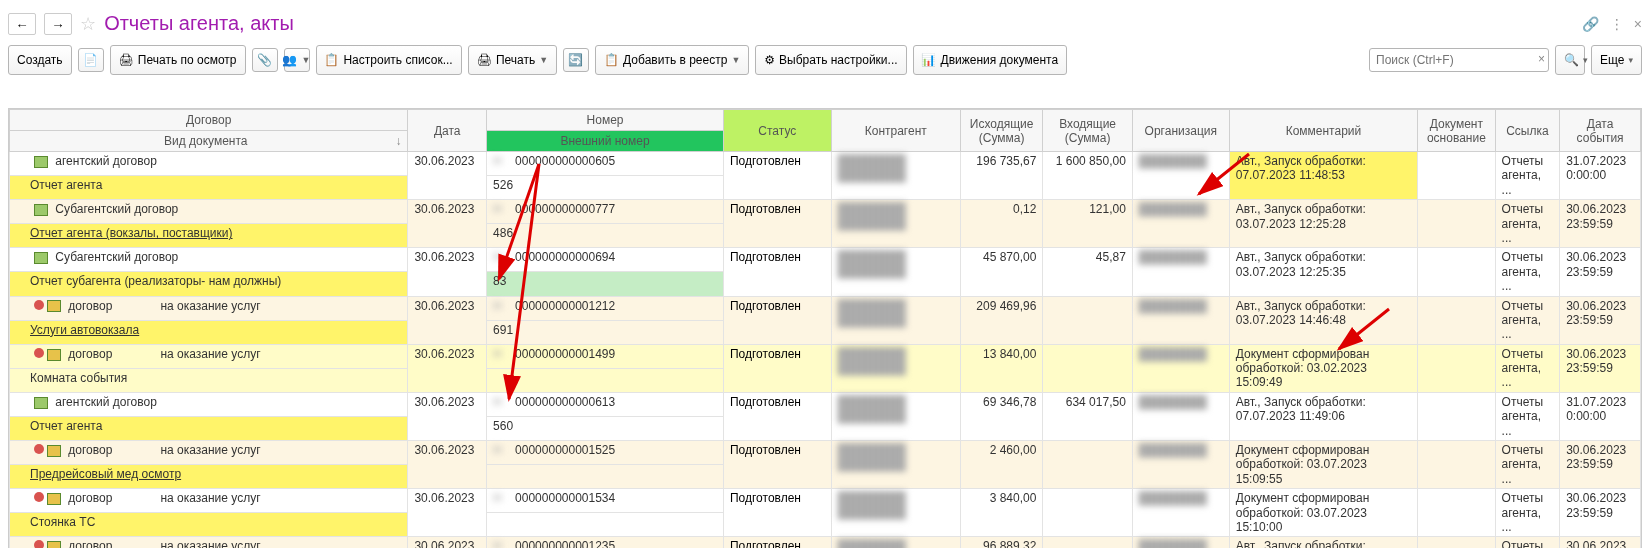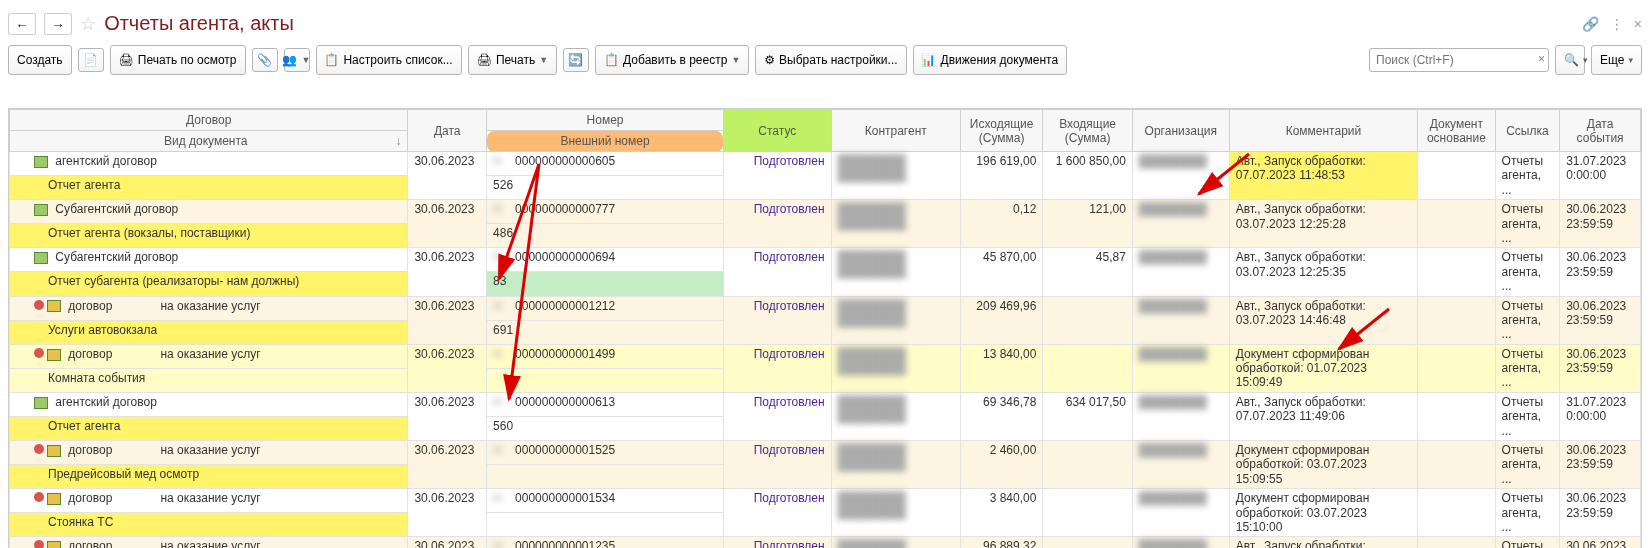--- a/index.html
+++ b/index.html
@@ -1,43 +1,43 @@
 <!DOCTYPE html>
 <html><head>
 <meta charset="utf-8">
 <style>
 * { box-sizing: border-box; margin: 0; padding: 0; }
 body { font-family: Arial, sans-serif; font-size: 12px; background: #fff; color: #333; padding: 8px; width: 1650px; }
 .titlebar { display: flex; align-items: center; gap: 8px; padding: 4px 0 8px 0; }
 .nav-btn { width: 28px; height: 22px; border: 1px solid #ccc; background: #fff; border-radius: 2px; cursor: pointer; display: inline-flex; align-items: center; justify-content: center; }
 .star-icon { color: #ccc; font-size: 18px; }
-.page-title { font-size: 20px; color: #7f1d1d; flex: 1; }
+.page-title { font-size: 20px; color: #a21caf; flex: 1; }
 .titlebar-right { display: flex; gap: 10px; align-items: center; color: #999; }
 .link-ico { font-size: 14px; cursor: pointer; }
 .toolbar { display: flex; align-items: center; gap: 6px; padding: 2px 0 10px 0; }
 .btn { border: 1px solid #b5b5b5; background: linear-gradient(#fff,#f3f3f3); border-radius: 3px; padding: 14px 8px; font-size: 12px; cursor: pointer; display: inline-flex; align-items: center; gap: 4px; height: 24px; }
 .btn-icon { width: 26px; justify-content: center; padding: 3px 0; }
 .btn .caret { font-size: 9px; color: #666; }
 .search-wrap { margin-left: auto; display: flex; gap: 6px; align-items: center; }
 .search-box { position: relative; }
 .search-input { width: 180px; height: 24px; border: 1px solid #b5b5b5; border-radius: 3px; padding: 0 20px 0 6px; font-size: 12px; }
 .search-clear { position: absolute; right: 4px; top: 4px; color: #888; cursor: pointer; }
 .search-btn { width: 30px; }
 .table-wrap { border: 1px solid #ccc; overflow: auto; max-height: 460px; margin-top: 23px; }
 table { border-collapse: collapse; width: 100%; font-size: 12px; }
 th { background: #f7f7f7; border: 1px solid #d0d0d0; padding: 3px 6px; font-weight: normal; color: #555; text-align: center; vertical-align: middle; }
 th.status-col { background: #bef264; }
-th.extnum { background: #fdba74; border-radius: 7px; }
+th.extnum { background: #22c55e; }
 td { border: 1px solid #e3e3e3; padding: 2px 6px; vertical-align: top; height: 18px; }
 td.num { text-align: right; white-space: nowrap; }
-td.status { color: #4c1d95; text-align: right; }
+td.status { color: #000000; }
 .row-alt td { background: #fdf5e2; }
 .row-sel td { background: #fffcc8 !important; }
-.row-sub td.sublabel { background: #fff46a; padding-left: 38px; }
-.row-alt td.sublabel { background: #fff46a; }
+.row-sub td.sublabel { background: #fff46a; padding-left: 20px; }
+.row-alt td.sublabel { background: #fff46a; text-decoration: underline; }
 .blur { filter: blur(3px); color: #aaa; }
 .doc-ico { display: inline-block; width: 14px; height: 12px; background: #9cc96a; border: 1px solid #5a8a2e; vertical-align: middle; margin-right: 4px; }
 .doc-ico.red { background: #e7c24a; }
 .key-ico { display: inline-block; width: 10px; height: 10px; border-radius: 50%; background: #d9534f; margin-right: 3px; }
 .hl-green { background: #c5edc5 !important; }
 .hl-yellow { background: #fff46a; }
 svg.arrow { position: absolute; pointer-events: none; }
 .cell-multi { line-height: 1.2; }
 .contract-cell { white-space: nowrap; }
 .contract-cell .gap { display: inline-block; width: 48px; }
@@ -110,21 +110,21 @@
       <th class="extnum">Внешний номер</th>
     </tr>
   </thead>
   <tbody id="tbody">
         <tr>
           <td class="contract-cell" style="padding-left:24px"><span class="doc-ico"></span> агентский договор</td>
           <td rowspan="2">30.06.2023</td>
           <td><span class="blur">Н&nbsp;&nbsp;&nbsp;&nbsp;</span>000000000000605</td>
           <td rowspan="2" class="status">Подготовлен</td>
           <td rowspan="2"><span class="blur">████████<br>████████</span></td>
-          <td rowspan="2" class="num">196 619,00</td>
+          <td rowspan="2" class="num">196 735,67</td>
           <td rowspan="2" class="num">1 600 850,00</td>
           <td rowspan="2"><span class="blur">████████</span></td>
           <td rowspan="2" class="cell-multi hl-yellow">Авт., Запуск обработки: 07.07.2023 11:48:53</td>
           <td rowspan="2"></td>
           <td rowspan="2" class="cell-multi">Отчеты агента, ...</td>
           <td rowspan="2" class="cell-multi">31.07.2023 0:00:00</td>
         </tr>
         <tr class="row-sub">
           <td class="sublabel">Отчет агента</td>
           <td class="">526</td>
@@ -185,21 +185,21 @@
         </tr>
         <tr class="row-sel">
           <td class="contract-cell" style="padding-left:24px"><span class="key-ico"></span><span class="doc-ico red"></span> договор<span class="gap"></span>на оказание услуг</td>
           <td rowspan="2">30.06.2023</td>
           <td><span class="blur">Н&nbsp;&nbsp;&nbsp;&nbsp;</span>000000000001499</td>
           <td rowspan="2" class="status">Подготовлен</td>
           <td rowspan="2"><span class="blur">████████<br>████████</span></td>
           <td rowspan="2" class="num">13 840,00</td>
           <td rowspan="2" class="num"></td>
           <td rowspan="2"><span class="blur">████████</span></td>
-          <td rowspan="2" class="cell-multi hl-yellow">Документ сформирован обработкой: 01.07.2023 15:09:49</td>
+          <td rowspan="2" class="cell-multi hl-yellow">Документ сформирован обработкой: 03.02.2023 15:09:49</td>
           <td rowspan="2"></td>
           <td rowspan="2" class="cell-multi">Отчеты агента, ...</td>
           <td rowspan="2" class="cell-multi">30.06.2023 23:59:59</td>
         </tr>
         <tr class="row-sel row-sub">
           <td class="sublabel">Комната события</td>
           <td class=""></td>
         </tr>
         <tr>
           <td class="contract-cell" style="padding-left:24px"><span class="doc-ico"></span> агентский договор</td>

